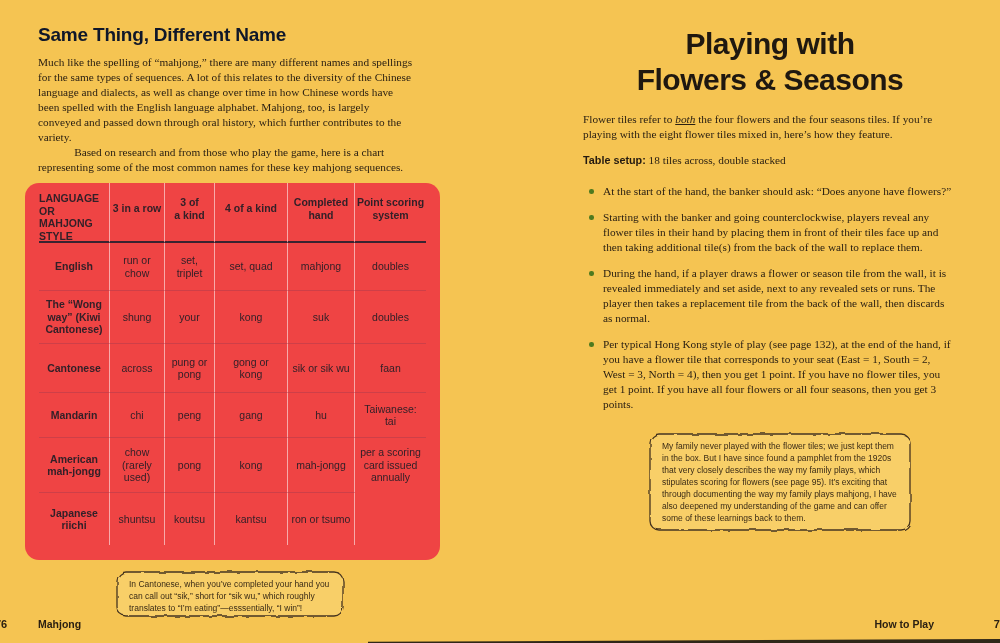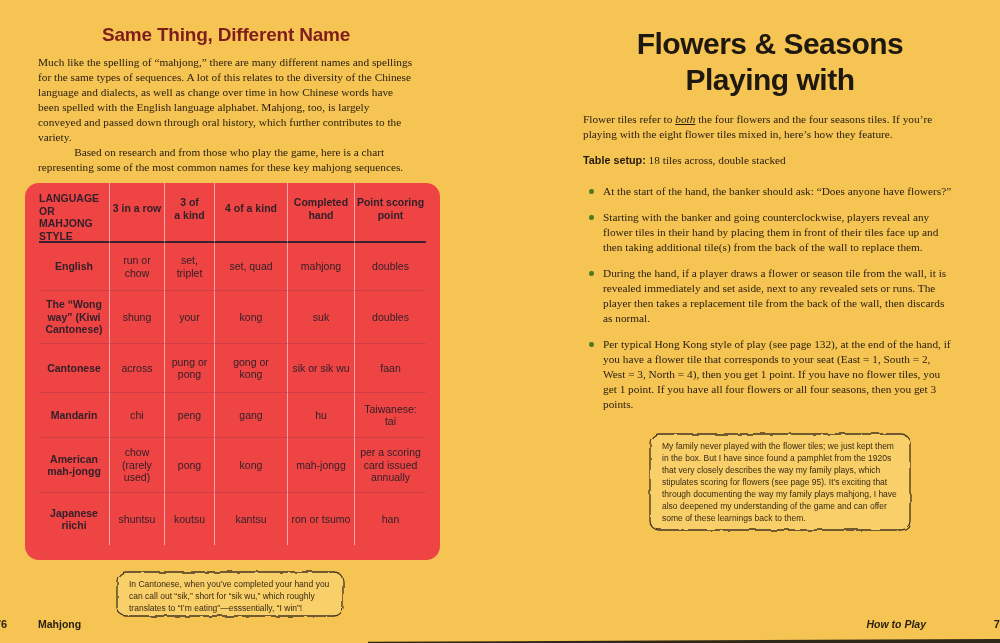--- a/index.html
+++ b/index.html
@@ -6,22 +6,22 @@
   body{
     width:1000px;height:643px;position:relative;overflow:hidden;
     background:#F5C452;color:#241a10;
     font-family:"Liberation Sans",sans-serif;
   }
   .spread{display:flex;width:1000px;height:643px;}
   .page{width:500px;height:643px;position:relative;}
 
   
   .lp-title{
-    margin:24px 86px 0 38px;text-align:center;
-    font-size:19px;font-weight:bold;letter-spacing:-0.2px;color:#7f1d1d;
+    margin:24px 86px 0 38px;
+    font-size:19px;font-weight:bold;letter-spacing:-0.2px;color:#0f172a;
   }
   .lp-body{
     margin:9px 86px 0 38px;width:376px;
     font-family:"Liberation Serif",serif;font-size:11.3px;line-height:15px;color:#2c2113;
     text-align:left;
   }
   .lp-body p{margin:0;}
   .lp-body p.indent{text-indent:3.2em;}
 
   .mj-table{
@@ -58,21 +58,21 @@
   }
   .callout-left{left:115px;top:570px;width:230px;height:48px;}
   .callout-right{left:148px;top:432px;width:264px;height:100px;}
 
   .footer{
     position:absolute;bottom:13px;font-size:10.5px;font-weight:bold;color:#2b2012;
   }
   .pgnum{font-size:11px;}
   .fl-num{left:-5px;}
   .fl-sec{left:38px;}
-  .fr-sec{right:74px;font-style:italic;}
+  .fr-sec{right:66px;}
   .fr-num{right:-6px;}
 
   
   .rp-title{
     margin:26px 40px 0 80px;text-align:center;
     font-size:30px;line-height:36px;font-weight:bold;letter-spacing:-0.5px;color:#1f1810;
   }
   .rp-body{
     margin:14px 40px 0 83px;width:372px;
     font-family:"Liberation Serif",serif;font-size:11.3px;line-height:15px;color:#2c2113;
@@ -122,21 +122,21 @@
 OR
 MAHJONG
 STYLE</div>
         <div class="th vline">3 in a row</div>
         <div class="th vline">3 of
 a kind</div>
         <div class="th vline">4 of a kind</div>
         <div class="th vline">Completed
 hand</div>
         <div class="th">Point scoring
-point</div>
+system</div>
 
         <div class="td vline style-cell">English</div>
         <div class="td vline">run or
 chow</div>
         <div class="td vline">set,
 triplet</div>
         <div class="td vline">set, quad</div>
         <div class="td vline">mahjong</div>
         <div class="td">doubles</div>
 
@@ -177,39 +177,38 @@
         <div class="td rt">per a scoring
 card issued
 annually</div>
 
         <div class="td rt vline style-cell">Japanese
 riichi</div>
         <div class="td rt vline">shuntsu</div>
         <div class="td rt vline">koutsu</div>
         <div class="td rt vline">kantsu</div>
         <div class="td rt vline">ron or tsumo</div>
-        <div class="td rt">han</div>
       </div>
     </div>
 
     <div class="callout callout-left">
       <svg width="230" height="48">
         <rect x="2" y="2" width="226" height="44" rx="9" fill="#F8CF67" stroke="#46341F" stroke-width="1.3" filter="url(#wavy)"></rect>
       </svg>
       <div class="callout-text">In Cantonese, when you’ve completed your hand you can call out “sik,” short for “sik wu,” which roughly translates to “I’m eating”—esssentially, “I win”!</div>
     </div>
 
     <div class="footer pgnum fl-num">76</div>
     <div class="footer fl-sec">Mahjong</div>
   </div>
 
   <div class="page">
     <div class="rp-title">
+      <div>Playing with</div>
       <div>Flowers &amp; Seasons</div>
-      <div>Playing with</div>
     </div>
 
     <div class="rp-body">
       <p><span>Flower tiles refer to </span><em class="itl">both</em><span> the four flowers and the four seasons tiles. If you’re playing with the eight flower tiles mixed in, here’s how they feature.</span></p>
       <p class="setup-line"><span class="setup-label">Table setup:</span><span class="setup-value"> 18 tiles across, double stacked</span></p>
 
       <ul class="bullets">
         <li><span class="dot"></span><span>At the start of the hand, the banker should ask: “Does anyone have flowers?”</span></li>
         <li><span class="dot"></span><span>Starting with the banker and going counterclockwise, players reveal any flower tiles in their hand by placing them in front of their tiles face up and then taking additional tile(s) from the back of the wall to replace them.</span></li>
         <li><span class="dot"></span><span>During the hand, if a player draws a flower or season tile from the wall, it is revealed immediately and set aside, next to any revealed sets or runs. The player then takes a replacement tile from the back of the wall, then discards as normal.</span></li>

